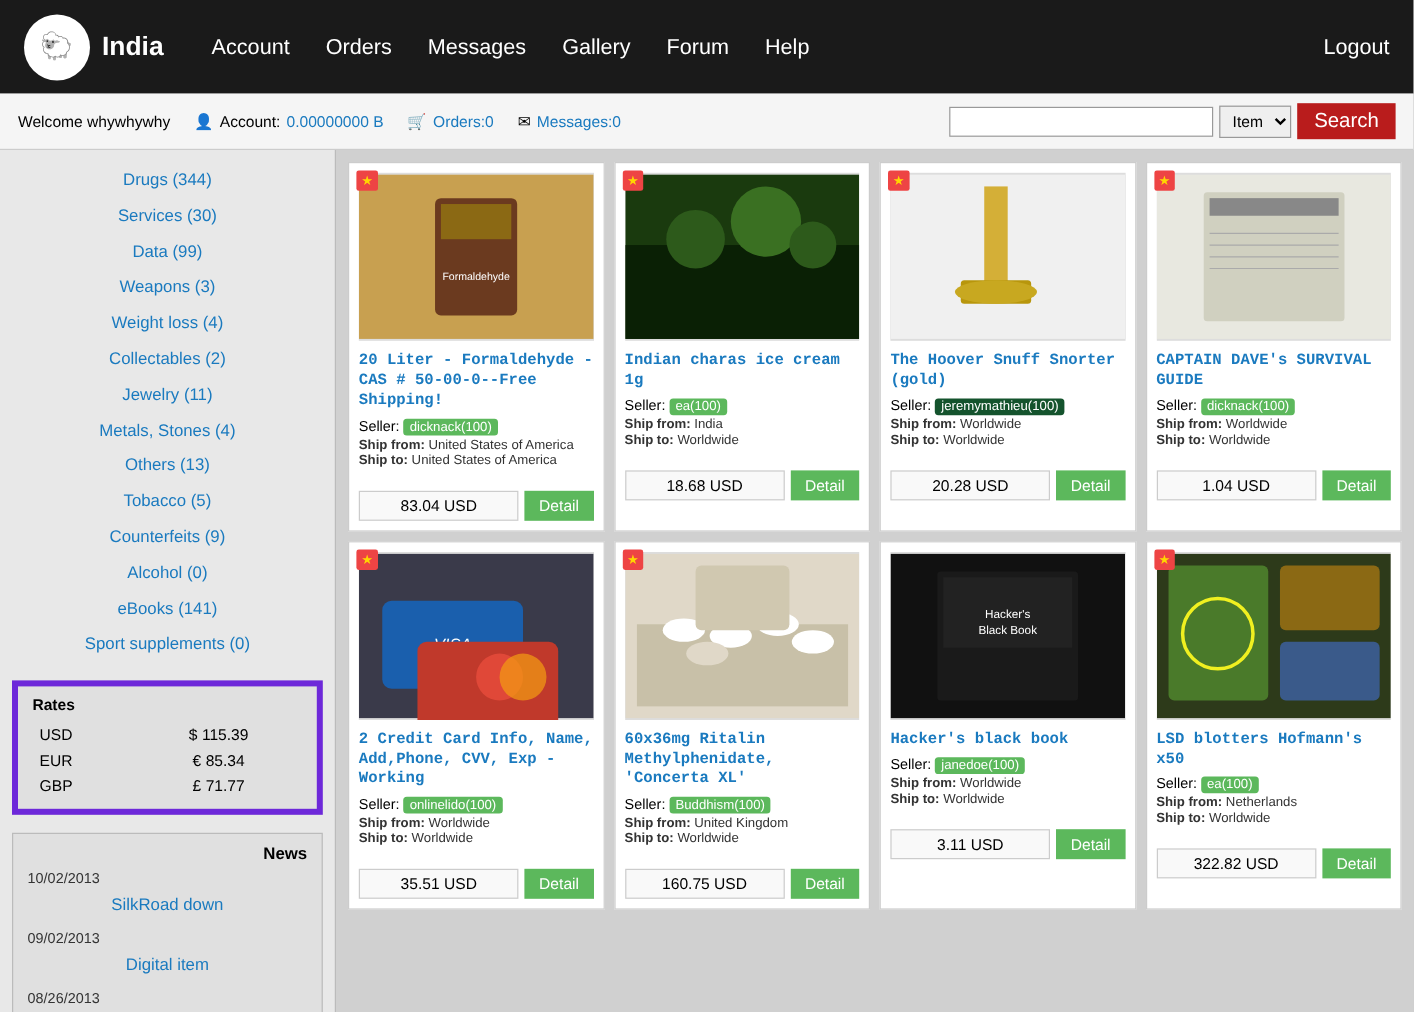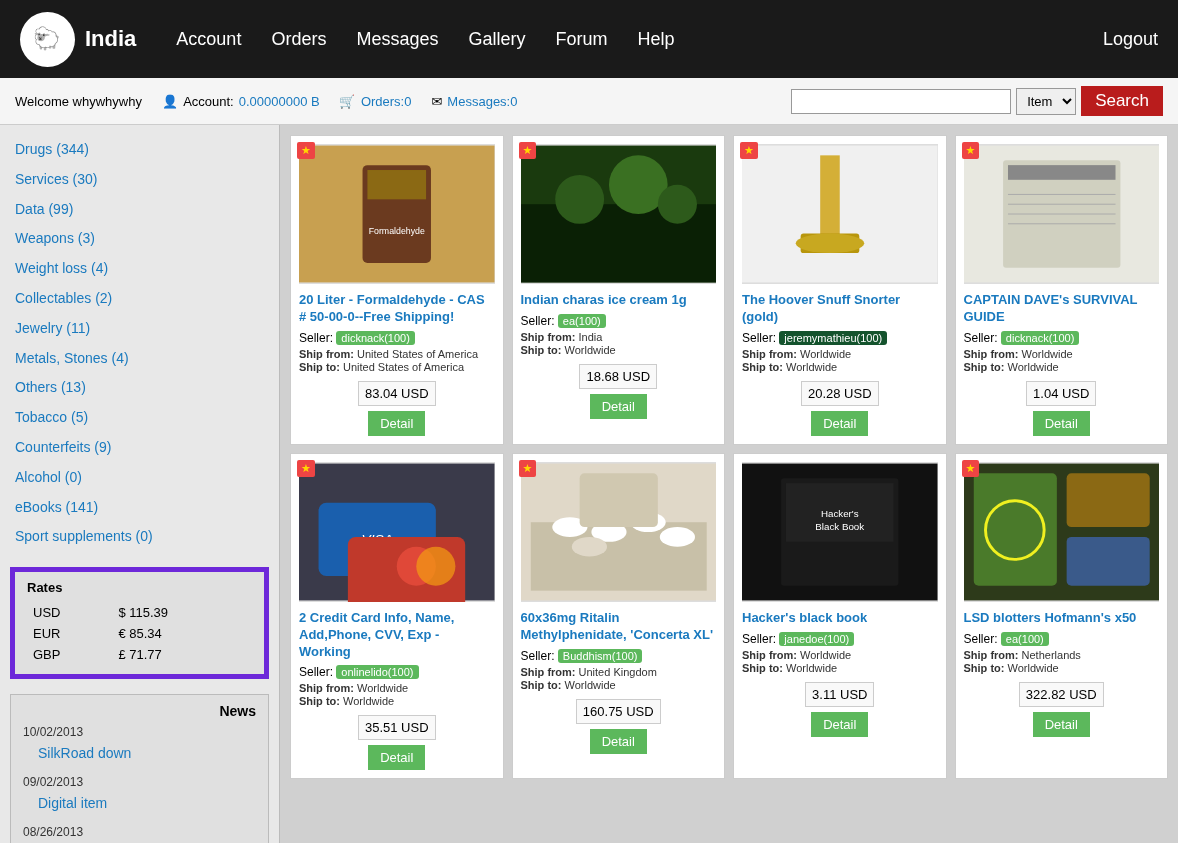--- a/index.html
+++ b/index.html
@@ -23,47 +23,47 @@
     .topbar-right { margin-left: auto; display: flex; align-items: center; gap: 5px; }
     .topbar-right input[type="text"] { width: 220px; padding: 4px 8px; border: 1px solid #999; font-size: 13px; }
     .topbar-right select { padding: 4px 6px; border: 1px solid #999; font-size: 13px; }
     .topbar-right button { background: #b91c1c; color: white; border: none; padding: 5px 14px; font-size: 17px; cursor: pointer; }
 
     
     .main-layout { display: flex; background: #d0d0d0; min-height: calc(100vh - 115px); }
 
     
     .sidebar { width: 280px; min-width: 280px; background: #e8e8e8; padding: 10px 0; border-right: 1px solid #bbb; }
-    .sidebar a { display: block; padding: 3px 15px; color: #1a7abf; text-decoration: none; font-size: 14px; line-height: 1.7; }
+    .sidebar a { display: block; padding: 3px 15px; color: #1a7abf; text-decoration: none; font-size: 14px; line-height: 1.7; text-align: center; }
 
     .rates-box { margin: 15px 10px; background: #e0e0e0; border: 5px solid #6d28d9; padding: 8px 12px; }
     .rates-box .title { font-weight: bold; margin-bottom: 6px; font-size: 13px; }
     .rates-table { width: 100%; font-size: 13px; }
     .rates-table td { padding: 2px 4px; }
-    .rates-table td:last-child { text-align: left; }
+    .rates-table td:last-child { text-align: center; }
 
     .news-box { margin: 10px 10px; background: #e0e0e0; border: 1px solid #bbb; padding: 8px 12px; }
     .news-box .title { font-weight: bold; margin-bottom: 6px; font-size: 14px; text-align: right; }
     .news-date { font-size: 12px; color: #333; margin-top: 6px; }
     .news-link { color: #1a7abf; text-decoration: none; font-size: 13px; display: block; }
 
     
     .products-area { flex: 1; padding: 10px; }
     .products-grid { display: grid; grid-template-columns: repeat(4, 1fr); gap: 8px; }
 
     .product-card { background: white; border: 1px solid #ccc; padding: 8px; position: relative; }
     .product-card .star { position: absolute; top: 6px; left: 6px; background: #e44; color: gold; font-size: 11px; padding: 2px 4px; border-radius: 2px; z-index: 1; }
     .product-img { width: 100%; height: 140px; object-fit: cover; background: #ddd; display: flex; align-items: center; justify-content: center; overflow: hidden; margin-bottom: 8px; }
     .product-img svg { width: 100%; height: 100%; }
-    .product-title { font-size: 13px; color: #1a7abf; font-weight: bold; margin-bottom: 5px; line-height: 1.3; }
+    .product-title { font-size: 13px; color: #1a7abf; font-weight: bold; margin-bottom: 5px; line-height: 1.3; font-family: Liberation Mono, monospace; }
     .product-seller { font-size: 12px; margin-bottom: 3px; }
     .product-seller span.seller-name { background: #5cb85c; color: white; padding: 1px 5px; border-radius: 3px; font-size: 11px; }
     .product-ship { font-size: 11px; color: #333; margin-bottom: 1px; }
     .product-ship strong { font-weight: bold; }
-    .product-footer { display: flex; align-items: center; gap: 5px; margin-top: 8px; flex-direction: column; }
+    .product-footer { display: flex; align-items: center; gap: 5px; margin-top: 19px; }
     .price-box { flex: 1; border: 1px solid #ccc; text-align: center; padding: 4px 6px; font-size: 13px; background: #f9f9f9; }
     .detail-btn { background: #5cb85c; color: white; border: none; padding: 5px 12px; font-size: 13px; cursor: pointer; }
   </style>
 </head>
 <body>
 
 <header class="header">
   <div class="logo">
     <div class="logo-icon">🐑</div>
     <span class="logo-text">India</span>

